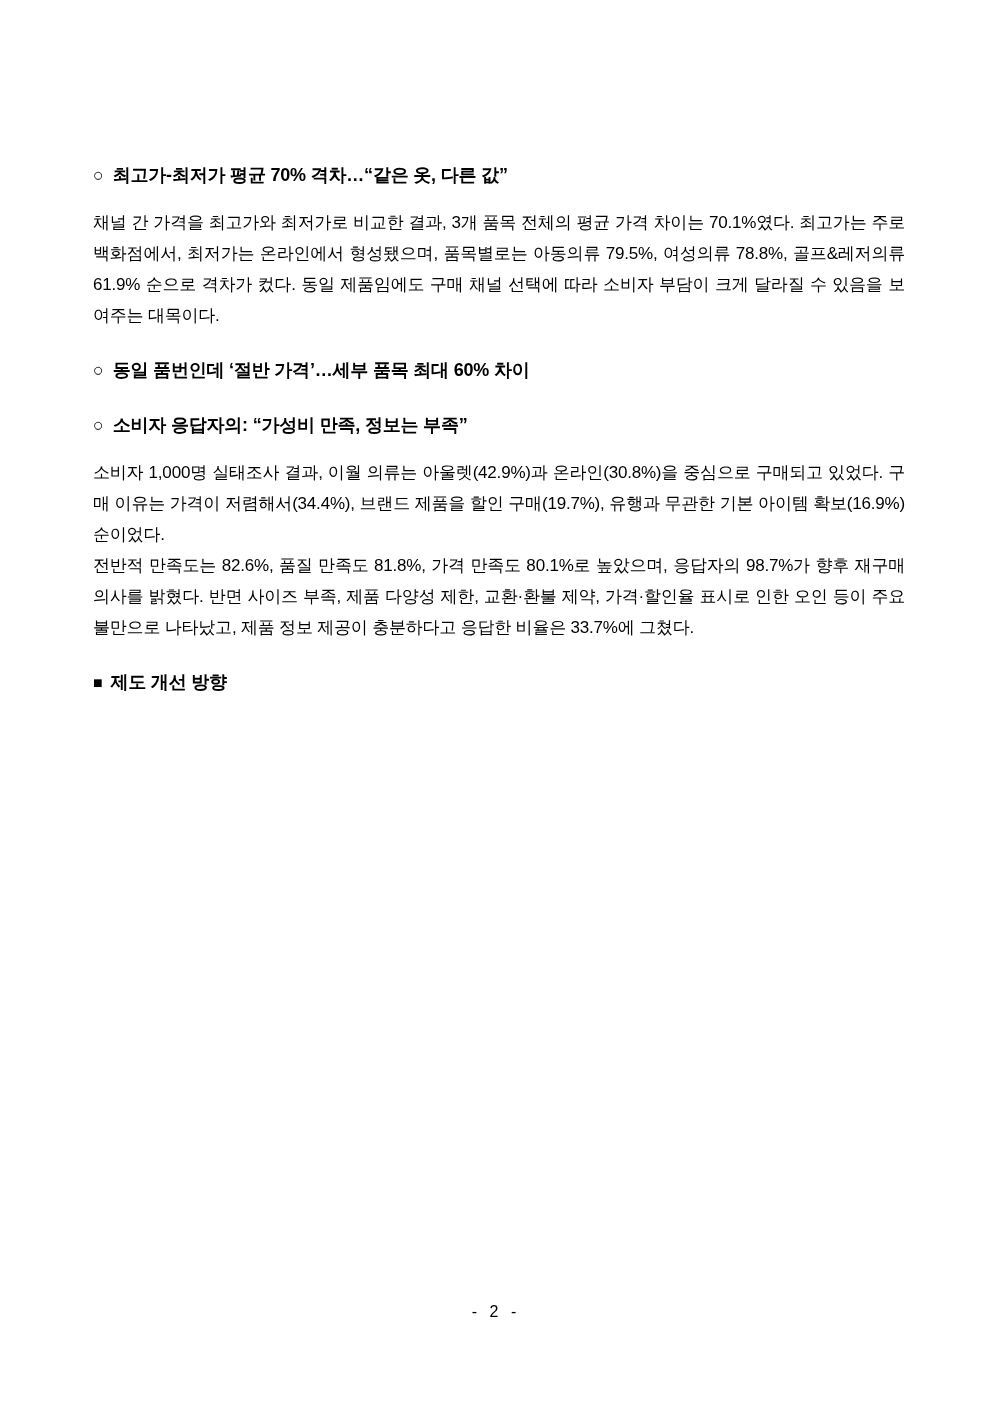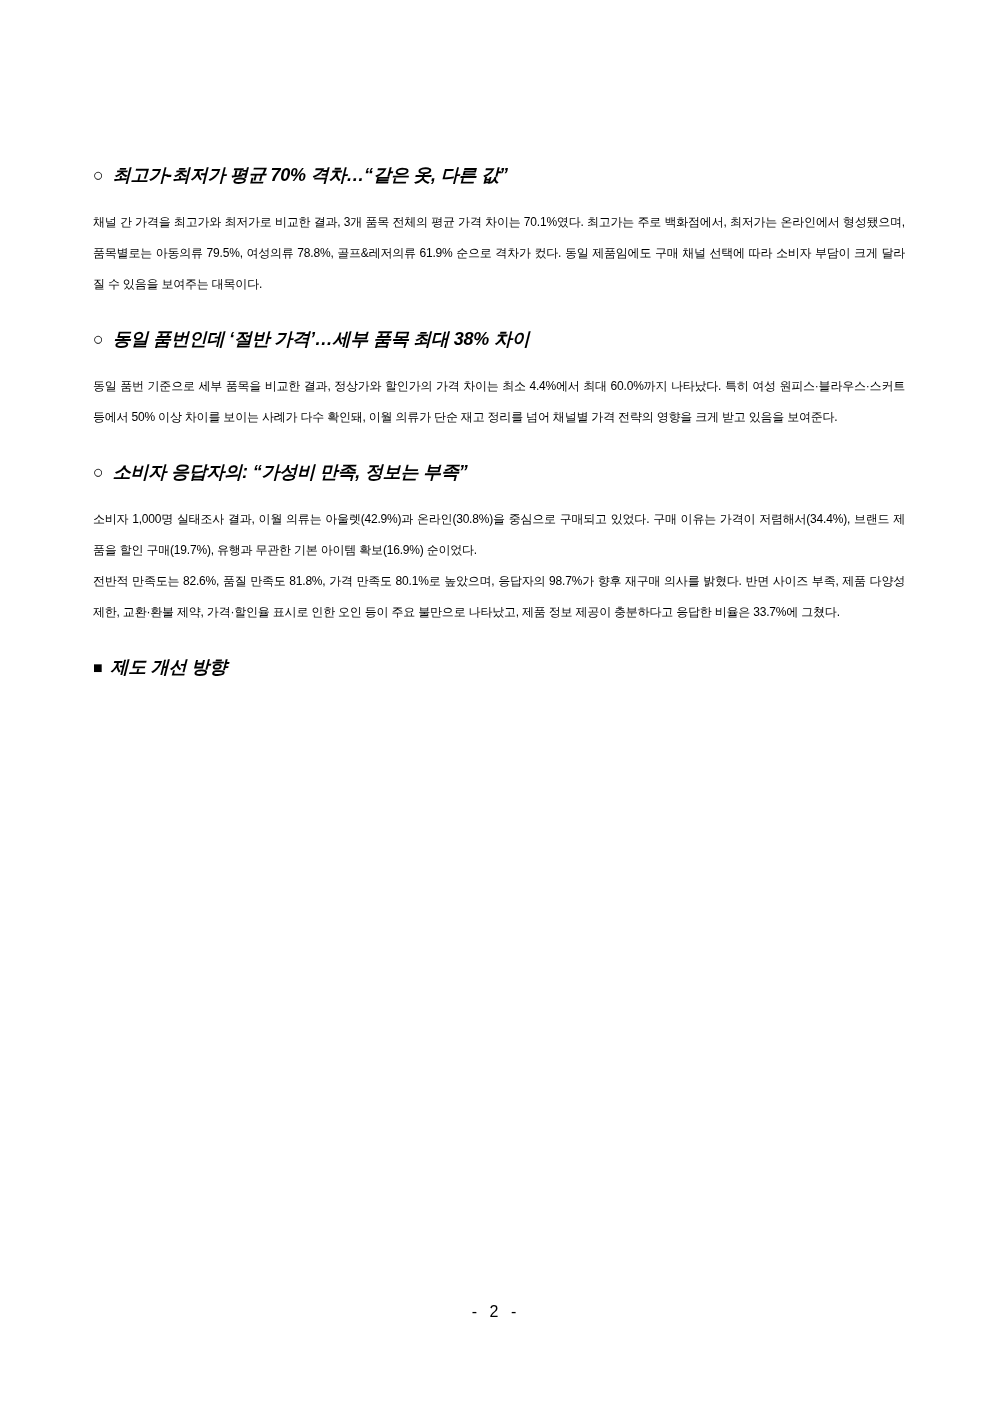--- a/index.html
+++ b/index.html
@@ -20,32 +20,31 @@
     width: 812px;
   }
   .sec { margin-bottom: 24px; }
   .sec-title {
     font-size: 18px;
     font-weight: bold;
     line-height: 31px;
     margin-bottom: 16px;
     letter-spacing: -0.2px;
     white-space: nowrap;
-    font-style: italic;
   }
   .sec-title .marker {
     display: inline-block;
     margin-right: 9px;
     font-weight: normal;
     font-size: 18px;
   }
   .sec.square .sec-title { margin-bottom: 0; }
   .sec.square .sec-title .marker { font-size: 16px; margin-right: 8px; }
   .sec p {
-    font-size: 12px;
+    font-size: 17px;
     line-height: 31px;
     text-align: justify;
     letter-spacing: -0.2px;
     word-break: break-all;
   }
   .page-number {
     position: absolute;
     top: 1303px;
     left: 0;
     width: 992px;
@@ -59,22 +58,21 @@
 <body>
 
 <div class="page">
 
   <div class="sec">
     <h2 class="sec-title"><span class="marker">○</span><span>최고가-최저가 평균 70% 격차…“같은 옷, 다른 값”</span></h2>
     <p>채널 간 가격을 최고가와 최저가로 비교한 결과, 3개 품목 전체의 평균 가격 차이는 70.1%였다. 최고가는 주로 백화점에서, 최저가는 온라인에서 형성됐으며, 품목별로는 아동의류 79.5%, 여성의류 78.8%, 골프&amp;레저의류 61.9% 순으로 격차가 컸다. 동일 제품임에도 구매 채널 선택에 따라 소비자 부담이 크게 달라질 수 있음을 보여주는 대목이다.</p>
   </div>
 
   <div class="sec">
-    <h2 class="sec-title"><span class="marker">○</span><span>동일 품번인데 ‘절반 가격’…세부 품목 최대 38% 차이</span></h2>
-    <p>동일 품번 기준으로 세부 품목을 비교한 결과, 정상가와 할인가의 가격 차이는 최소 4.4%에서 최대 60.0%까지 나타났다. 특히 여성 원피스·블라우스·스커트 등에서 50% 이상 차이를 보이는 사례가 다수 확인돼, 이월 의류가 단순 재고 정리를 넘어 채널별 가격 전략의 영향을 크게 받고 있음을 보여준다.</p>
+    <h2 class="sec-title"><span class="marker">○</span><span>동일 품번인데 ‘절반 가격’…세부 품목 최대 60% 차이</span></h2>
   </div>
 
 
   <div class="sec">
     <h2 class="sec-title"><span class="marker">○</span><span>소비자 응답자의: “가성비 만족, 정보는 부족”</span></h2>
     <p>소비자 1,000명 실태조사 결과, 이월 의류는 아울렛(42.9%)과 온라인(30.8%)을 중심으로 구매되고 있었다. 구매 이유는 가격이 저렴해서(34.4%), 브랜드 제품을 할인 구매(19.7%), 유행과 무관한 기본 아이템 확보(16.9%) 순이었다.</p>
     <p>전반적 만족도는 82.6%, 품질 만족도 81.8%, 가격 만족도 80.1%로 높았으며, 응답자의 98.7%가 향후 재구매 의사를 밝혔다. 반면 사이즈 부족, 제품 다양성 제한, 교환·환불 제약, 가격·할인율 표시로 인한 오인 등이 주요 불만으로 나타났고, 제품 정보 제공이 충분하다고 응답한 비율은 33.7%에 그쳤다.</p>
   </div>
 
   <div class="sec square">

